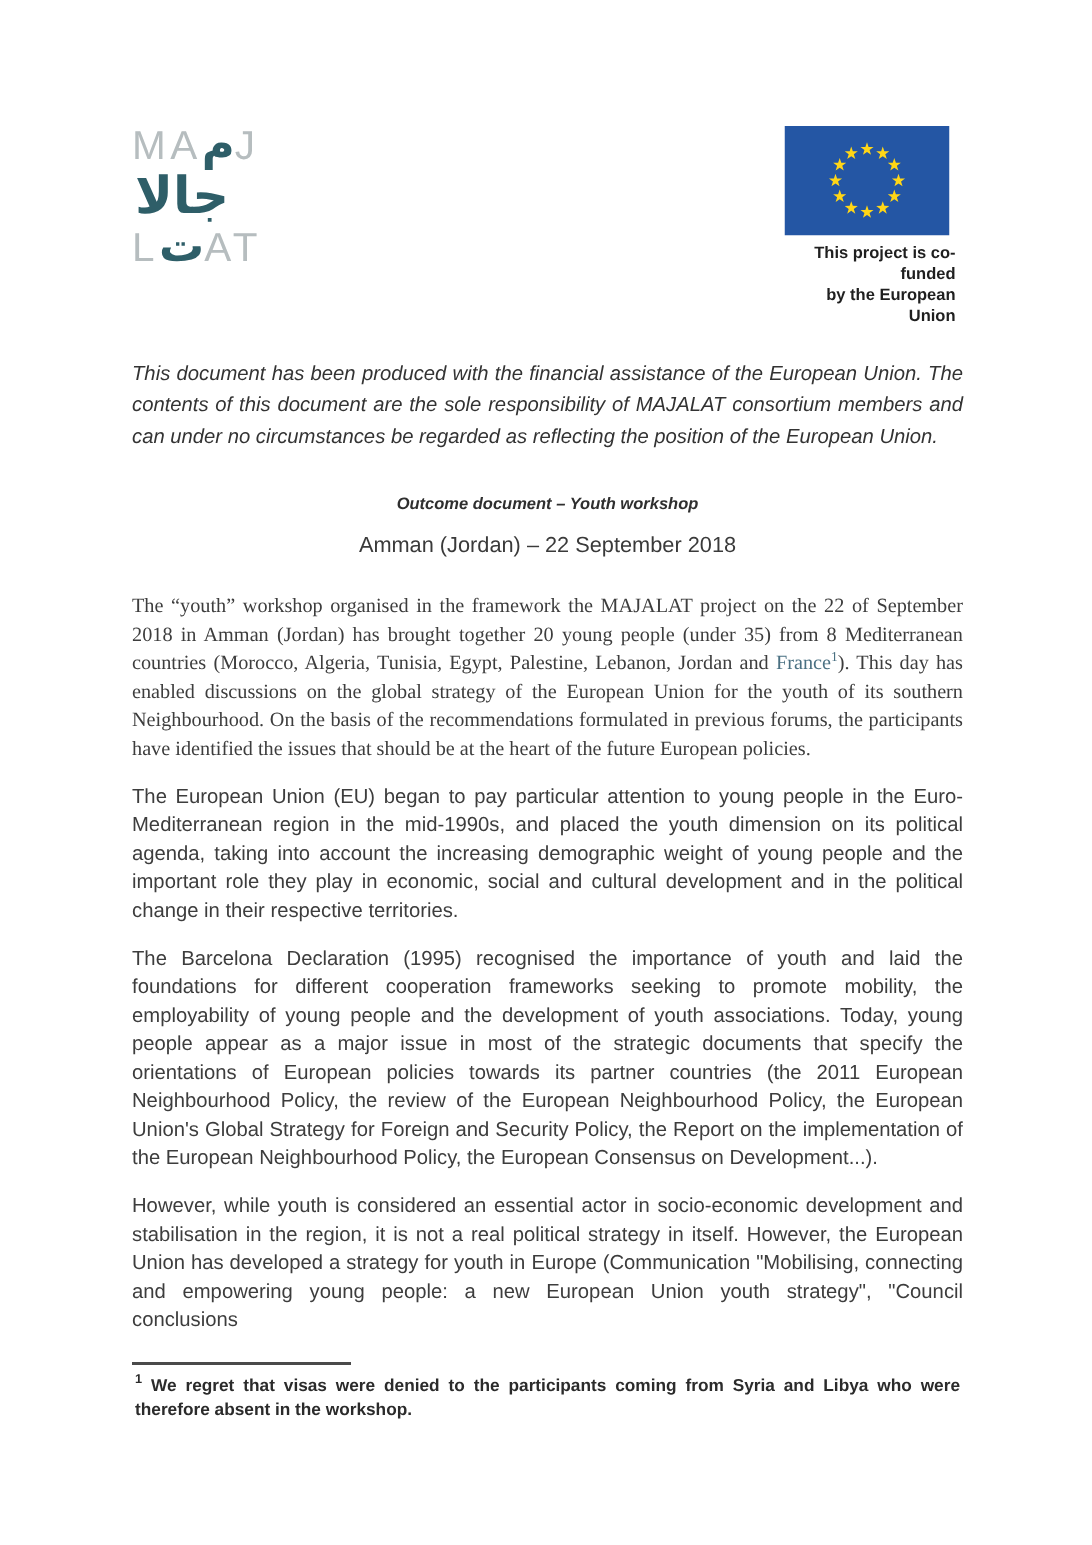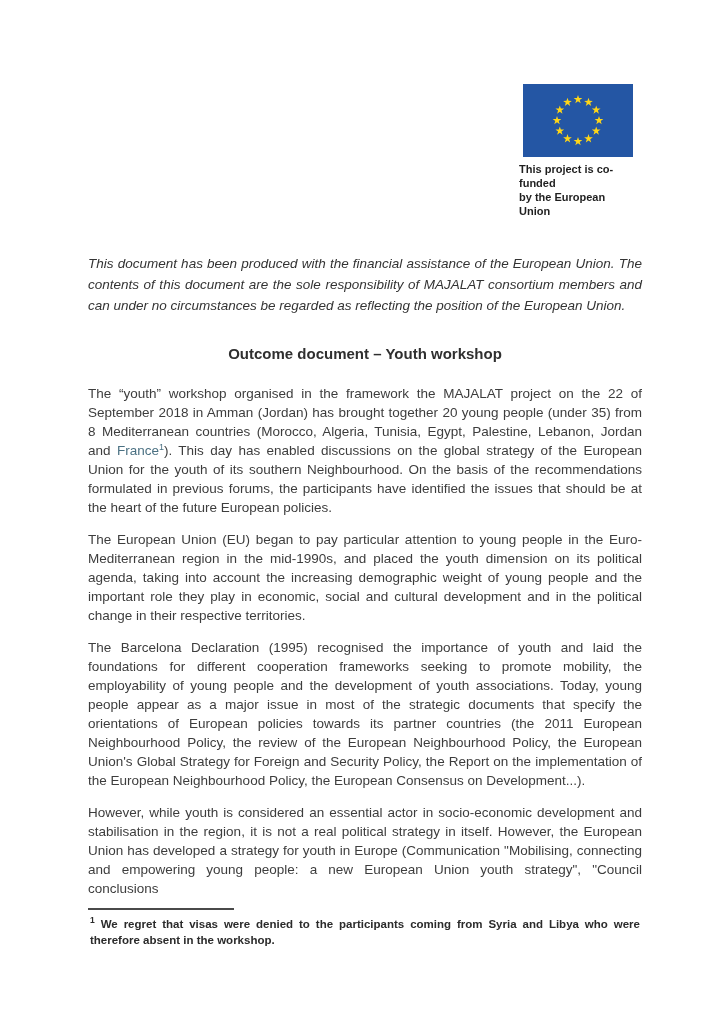--- a/index.html
+++ b/index.html
@@ -21,61 +21,76 @@
   }
   
   .logo{position:absolute;top:82px;left:88px;width:110px;}
   .logo-row{display:flex;align-items:baseline;line-height:1;}
   .lt{color:var(--logo_thin);font-weight:400;font-size:27px;letter-spacing:3px;}
   .lb{font-family:"DejaVu Sans", sans-serif;font-weight:bold;color:var(--logo_teal);font-size:30px;}
   .logo-row.r2 .lb{font-size:34px;letter-spacing:1px;}
   .logo-row.r2{margin-top:2px;margin-left:2px;}
   .logo-row.r3{margin-top:2px;}
   
-  .eu-block{position:absolute;top:84px;left:519px;width:118px;text-align:left;}
+  .eu-block{position:absolute;top:84px;left:519px;width:118px;text-align:right;}
   .eu-flag{display:block;margin:0 auto;}
   .eu-caption{
     margin-top:5px;font-size:11px;line-height:14px;font-weight:bold;color:#1f1f1f;
   }
   
-  .content{position:absolute;top:238px;left:88px;width:554px;margin-top:15px;}
+  .content{position:absolute;top:238px;left:88px;width:554px;}
   .disclaimer{
     margin:0;font-style:italic;font-size:13.5px;line-height:21px;
     text-align:justify;color:#333333;
   }
   .title{
     margin:29px 0 0 0;text-align:center;
-    font-weight:bold;font-size:15px;color:#2f2f2f;
+    font-weight:bold;font-style:italic;font-size:11px;color:#2f2f2f;
   }
   .dateline{margin:14px 0 0 0;text-align:center;font-size:14.5px;color:#3a3a3a;}
   .para{
     margin:13px 0 0 0;font-size:13.5px;line-height:19px;
     text-align:justify;color:var(--body_text);
   }
-  .para.first{margin-top:22px;}
+  .para.first{margin-top:22px;font-family:Liberation Serif, serif;}
   .heading{
     margin:15px 0 0 0;font-size:12.5px;letter-spacing:-0.2px;
     font-weight:bold;color:#2b2b2b;white-space:nowrap;
   }
   .ref{color:var(--footnote_ref_teal);}
   .ref sup{font-size:9px;line-height:0;}
   
   .footnote-area{position:absolute;left:88px;top:908px;width:554px;}
   .footnote-rule{width:146px;border-top:2px solid #4a4a4a;margin-bottom:6px;}
   .footnote{
     margin:2px;font-size:11.5px;line-height:16px;font-weight:600;
     color:#2b2b2b;text-align:justify;
   }
   .footnote sup{font-size:8.5px;line-height:0;}
 </style>
 </head>
 <body>
 
 <div class="page">
 
+  <div class="logo">
+    <div class="logo-row r1">
+      <span class="lt">MA</span>
+      <span class="lb">م</span>
+      <span class="lt">J</span>
+    </div>
+    <div class="logo-row r2">
+      <span class="lb">جالا</span>
+    </div>
+    <div class="logo-row r3">
+      <span class="lt">L</span>
+      <span class="lb">ت</span>
+      <span class="lt">AT</span>
+    </div>
+  </div>
 
   <div class="eu-block">
     <svg class="eu-flag" width="110" height="73" viewBox="0 0 110 73" xmlns="http://www.w3.org/2000/svg">
       <defs>
         <path id="eustar" d="M0,-4.6 L1.06,-1.46 L4.37,-1.42 L1.71,0.56 L2.7,3.72 L0,1.8 L-2.7,3.72 L-1.71,0.56 L-4.37,-1.42 L-1.06,-1.46 Z"></path>
       </defs>
       <rect width="110" height="73" fill="var(--flag_blue)"></rect>
       <g fill="var(--star_yellow)">
         <use href="#eustar" x="55" y="15.5"></use>
         <use href="#eustar" x="65.5" y="18.3"></use>
@@ -94,20 +109,21 @@
     <div class="eu-caption">
       <span>This project is co-funded</span><br>
       <span>by the European Union</span>
     </div>
   </div>
 
   <div class="content">
     <p class="disclaimer">This document has been produced with the financial assistance of the European Union. The contents of this document are the sole responsibility of MAJALAT consortium members and can under no circumstances be regarded as reflecting the position of the European Union.</p>
 
     <p class="title">Outcome document – Youth workshop</p>
+    <p class="dateline">Amman (Jordan) – 22 September 2018</p>
 
     <p class="para first"><span>The “youth” workshop organised in the framework the MAJALAT project on the 22 of September 2018 in Amman (Jordan) has brought together 20 young people (under 35) from 8 Mediterranean countries (Morocco, Algeria, Tunisia, Egypt, Palestine, Lebanon, Jordan and </span><span class="ref"><span>France</span><sup>1</sup></span><span>). This day has enabled discussions on the global strategy of the European Union for the youth of its southern Neighbourhood. On the basis of the recommendations formulated in previous forums, the participants have identified the issues that should be at the heart of the future European policies.</span></p>
 
 
     <p class="para">The European Union (EU) began to pay particular attention to young people in the Euro-Mediterranean region in the mid-1990s, and placed the youth dimension on its political agenda, taking into account the increasing demographic weight of young people and the important role they play in economic, social and cultural development and in the political change in their respective territories.</p>
     <p class="para">The Barcelona Declaration (1995) recognised the importance of youth and laid the foundations for different cooperation frameworks seeking to promote mobility, the employability of young people and the development of youth associations. Today, young people appear as a major issue in most of the strategic documents that specify the orientations of European policies towards its partner countries (the 2011 European Neighbourhood Policy, the review of the European Neighbourhood Policy, the European Union's Global Strategy for Foreign and Security Policy, the Report on the implementation of the European Neighbourhood Policy, the European Consensus on Development...).</p>
     <p class="para">However, while youth is considered an essential actor in socio-economic development and stabilisation in the region, it is not a real political strategy in itself. However, the European Union has developed a strategy for youth in Europe (Communication "Mobilising, connecting and empowering young people: a new European Union youth strategy", "Council conclusions</p>
   </div>
 
   <div class="footnote-area">

